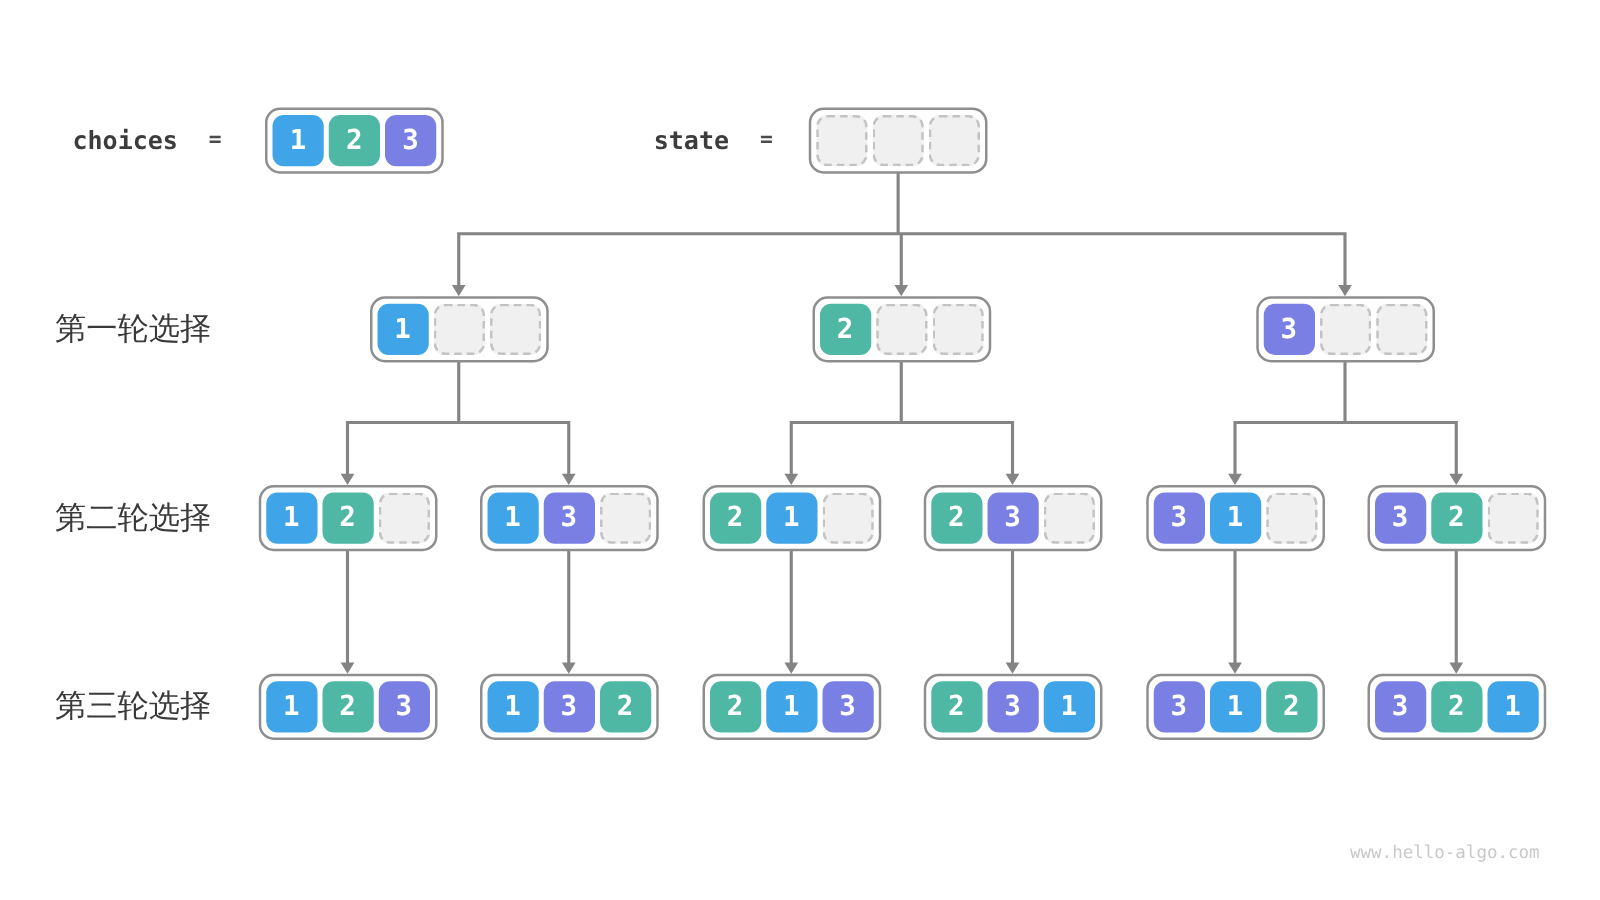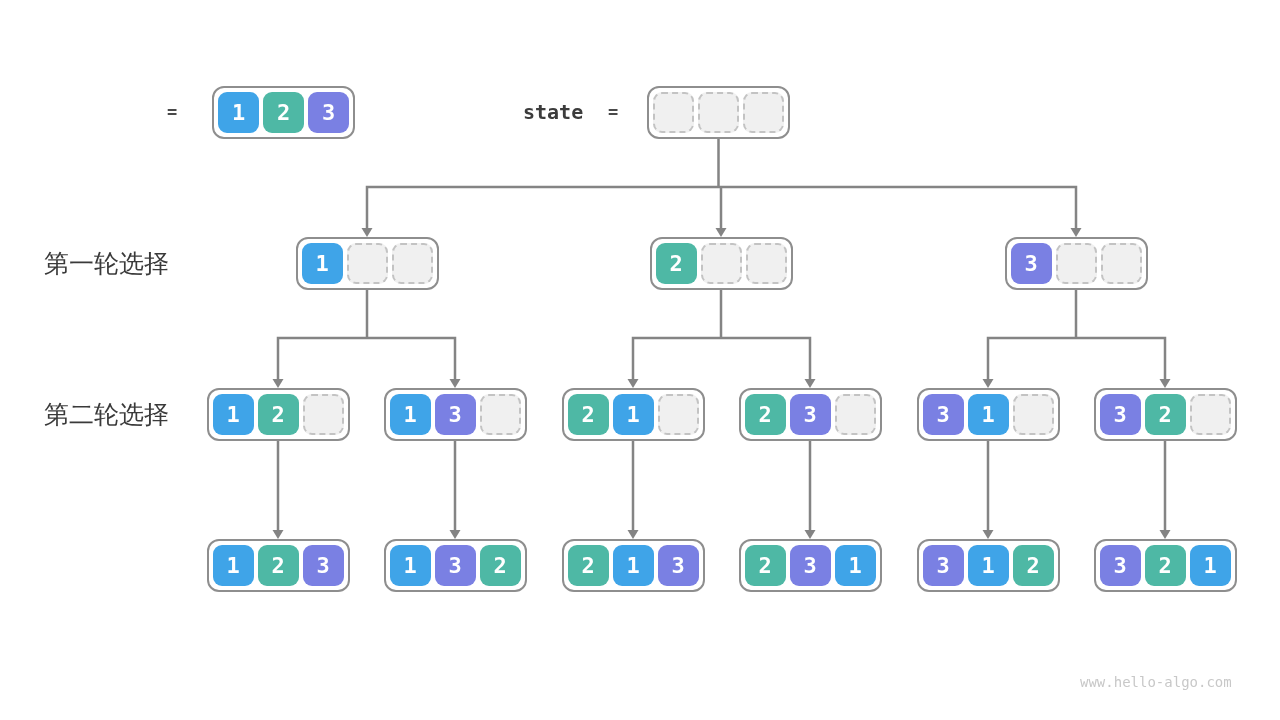--- a/index.html
+++ b/index.html
@@ -73,27 +73,29 @@
       <polygon points="982.5,379 993.5,379 988,388" fill="#848484"></polygon>
       <polygon points="1159.5,379 1170.5,379 1165,388" fill="#848484"></polygon>
       <polygon points="272.5,530 283.5,530 278,539" fill="#848484"></polygon>
       <polygon points="449.5,530 460.5,530 455,539" fill="#848484"></polygon>
       <polygon points="627.5,530 638.5,530 633,539" fill="#848484"></polygon>
       <polygon points="804.5,530 815.5,530 810,539" fill="#848484"></polygon>
       <polygon points="982.5,530 993.5,530 988,539" fill="#848484"></polygon>
       <polygon points="1159.5,530 1170.5,530 1165,539" fill="#848484"></polygon>
     </svg>
 
+  <div class="code-label" style="left:58px;top:86px">choices</div>
   <div class="equals" style="left:167px;top:86px">=</div>
 
   <div class="code-label" style="left:523px;top:86px">state</div>
   <div class="equals" style="left:608px;top:86px">=</div>
 
   <div class="row-label" style="top:388px">第二轮选择</div>
   <div class="row-label" style="top:237px">第一轮选择</div>
+  <div class="row-label" style="top:539px">第三轮选择</div>
 
   <div id="nodes-layer">
       <div class="array-node" style="left: 212px; top: 86px;">
         <span class="cell" style="background: rgb(63, 164, 232);">1</span>
         <span class="cell" style="background: rgb(78, 184, 165);">2</span>
         <span class="cell" style="background: rgb(122, 128, 227);">3</span>
       </div>
       <div class="array-node" style="left: 647px; top: 86px;">
         <span class="cell empty"></span>
         <span class="cell empty"></span>

